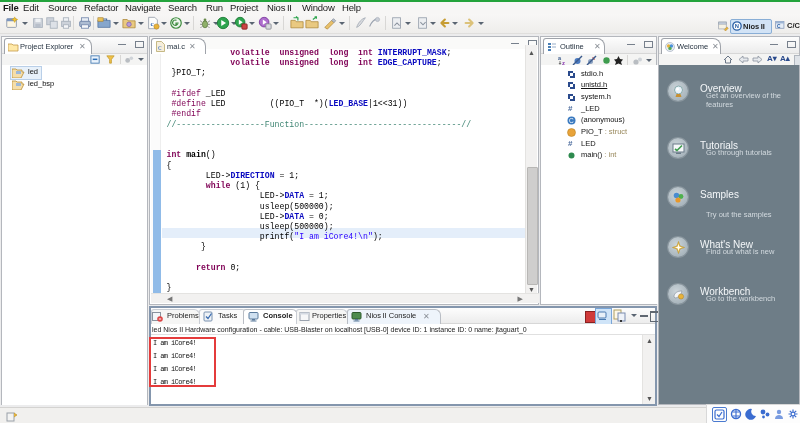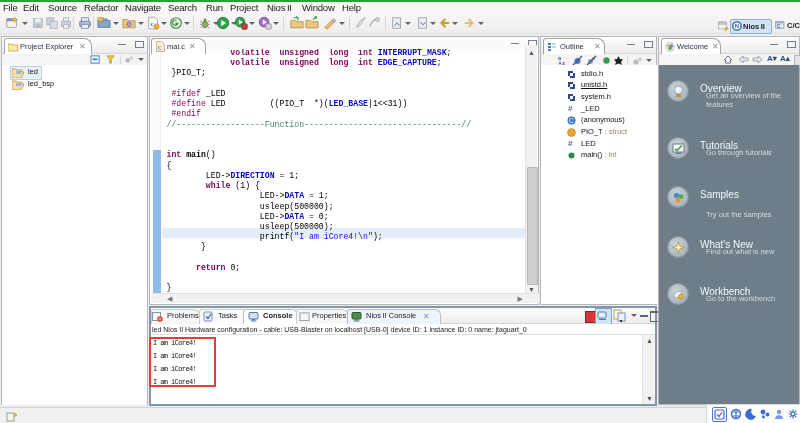--- a/index.html
+++ b/index.html
@@ -30,21 +30,21 @@
   .wtt{position:absolute;left:41px;font-size:10px;font-weight:normal;color:#f4f7f9;white-space:nowrap;}
   .wst{position:absolute;left:47px;width:86px;font-size:7.5px;color:#d3dadf;line-height:8.5px;}
 </style>
 </head>
 <body>
 <div id="root">
 
   <div class="abs" style="left:0;top:0;width:800px;height:1.5px;background:#23a33c;"></div>
 
   <div class="abs" id="menubar" style="left:0;top:2px;width:800px;height:12px;background:#f7f6f5;font-size:9.5px;color:#1a1a1a;letter-spacing:-0.2px;">
-    <span class="abs" style="left:3px;">File</span>
+    <span class="abs" style="left:3px;font-weight:bold;">File</span>
     <span class="abs" style="left:23px;">Edit</span>
     <span class="abs" style="left:48px;">Source</span>
     <span class="abs" style="left:84px;">Refactor</span>
     <span class="abs" style="left:125px;">Navigate</span>
     <span class="abs" style="left:168px;">Search</span>
     <span class="abs" style="left:206px;">Run</span>
     <span class="abs" style="left:230px;">Project</span>
     <span class="abs" style="left:267px;">Nios II</span>
     <span class="abs" style="left:302px;">Window</span>
     <span class="abs" style="left:342px;">Help</span>

